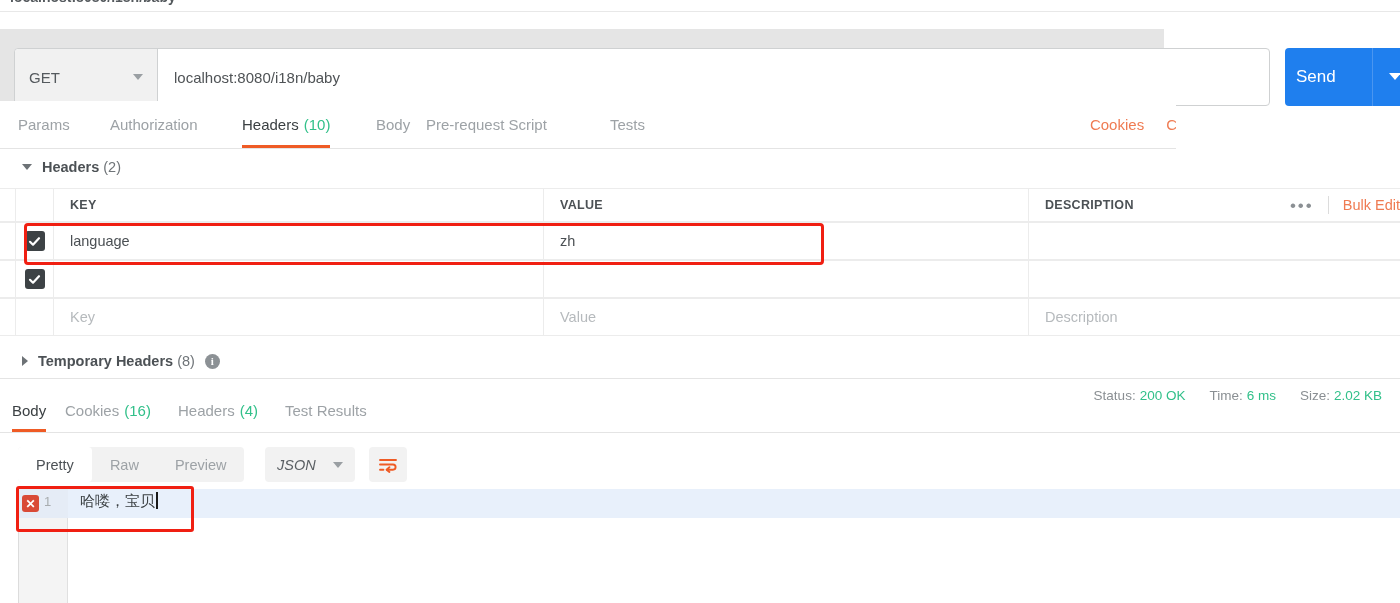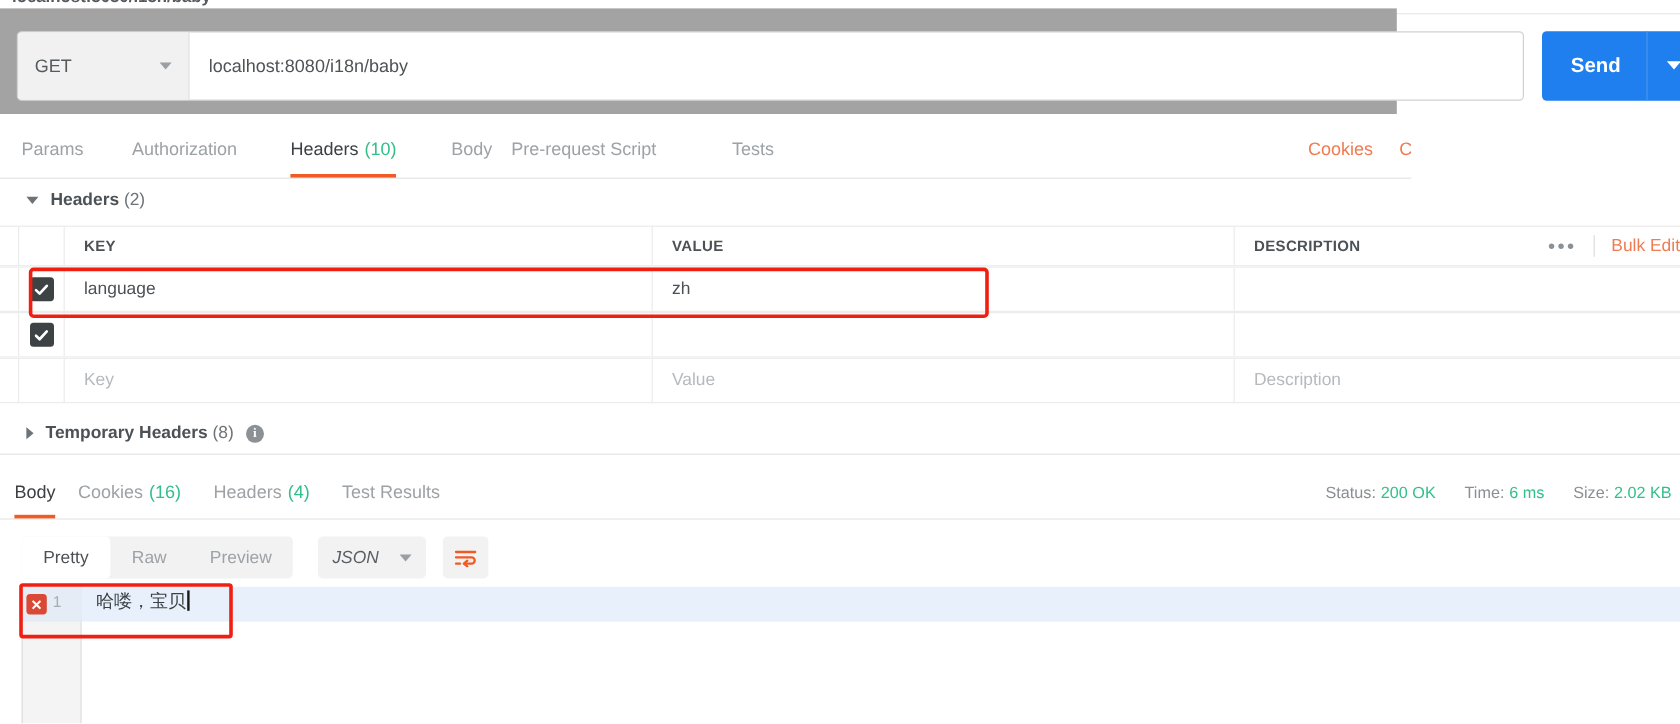--- a/index.html
+++ b/index.html
@@ -18,21 +18,21 @@
   }
   .tabstrip .tabtitle {
     position:absolute; left:10px; top:-11px;
     font-size:14px; color:#555a5e; font-weight:600; white-space:nowrap;
   }
   .tabstrip-underline {
     position:absolute; left:0; top:11px; width:1400px; height:1px; background:#e8e8e8;
   }
 
   
-  .urlrow { position:absolute; left:0; top:7px; width:1164px; height:88px; background:#a3a3a3; }
+  .urlrow { position:absolute; left:0; top:29px; width:1164px; height:88px; background:#e5e5e5; }
   .urlbar-wrap {
     position:absolute; left:14px; top:19px; width:1256px; height:58px;
     border:1px solid #cfd1d2; border-radius:4px; background:#fff; display:flex;
   }
   .method-box {
     width:143px; height:100%; background:#f1f1f1; border-right:1px solid #cfd1d2;
     border-radius:4px 0 0 4px; display:flex; align-items:center; padding:0 14px;
     justify-content:space-between; cursor:pointer;
   }
   .method-label { font-size:15px; color:#555a5e; }
@@ -42,21 +42,21 @@
   }
   .url-input {
     flex:1; border:none; outline:none; background:transparent;
     padding:0 16px; font-size:15px; color:#4f5356;
     font-family:"Liberation Sans", sans-serif;
   }
   .send-btn {
     position:absolute; left:1285px; top:19px; width:130px; height:58px;
     background:#1f7fee; border-radius:4px; display:flex; align-items:center; cursor:pointer;
   }
-  .send-text { color:#fff; font-size:17px; font-weight:bold; padding-left:24px; }
+  .send-text { color:#fff; font-size:17px; font-weight:normal; padding-left:11px; }
   .send-divider { position:absolute; left:87px; top:0; width:1px; height:58px; background:#4a96f0; }
   .send-caret {
     position:absolute; left:104px; top:25px;
     width:0;height:0;border-left:6px solid transparent;border-right:6px solid transparent;
     border-top:7px solid #ffffff;
   }
 
   
   .reqtabs {
     position:absolute; left:0; top:101px; width:1176px; height:48px;
@@ -126,21 +126,21 @@
   .resp-tabs {
     position:absolute; left:0; top:388px; width:1400px; height:45px;
     border-bottom:1px solid #e4e4e4; background:#fff;
   }
   .resp-tabs .tab {
     position:absolute; top:0; height:44px; display:flex; align-items:center;
     font-size:15px; color:#9da2a6; cursor:pointer; white-space:nowrap;
   }
   .resp-tabs .tab.active { color:#3b4043; }
   .resp-tabs .tab .cnt { color:#32c08a; margin-left:5px; }
-  .resp-meta { position:absolute; right:7px; top:0; height:44px; display:flex; align-items:center; }
+  .resp-meta { position:absolute; right:18px; top:0; height:44px; display:flex; align-items:flex-start; }
   .meta-item { font-size:13.5px; color:#8a8f93; margin-left:24px; white-space:nowrap; }
   .meta-item .v { color:#32c08a; margin-left:4px; }
 
   
   .body-tools { position:absolute; left:0; top:441px; width:1191px; height:48px; background:#fff; }
   .seg { position:absolute; left:18px; top:6px; height:35px; background:#f2f2f2; border-radius:4px; display:flex; }
   .seg .s { padding:0 18px; display:flex; align-items:center; font-size:14.5px; color:#9da2a6; cursor:pointer; }
   .seg .s.active { color:#4c5155; background:#fff; border-radius:4px; }
   .fmt-sel {
     position:absolute; left:265px; top:6px; width:90px; height:35px; background:#f2f2f2;

